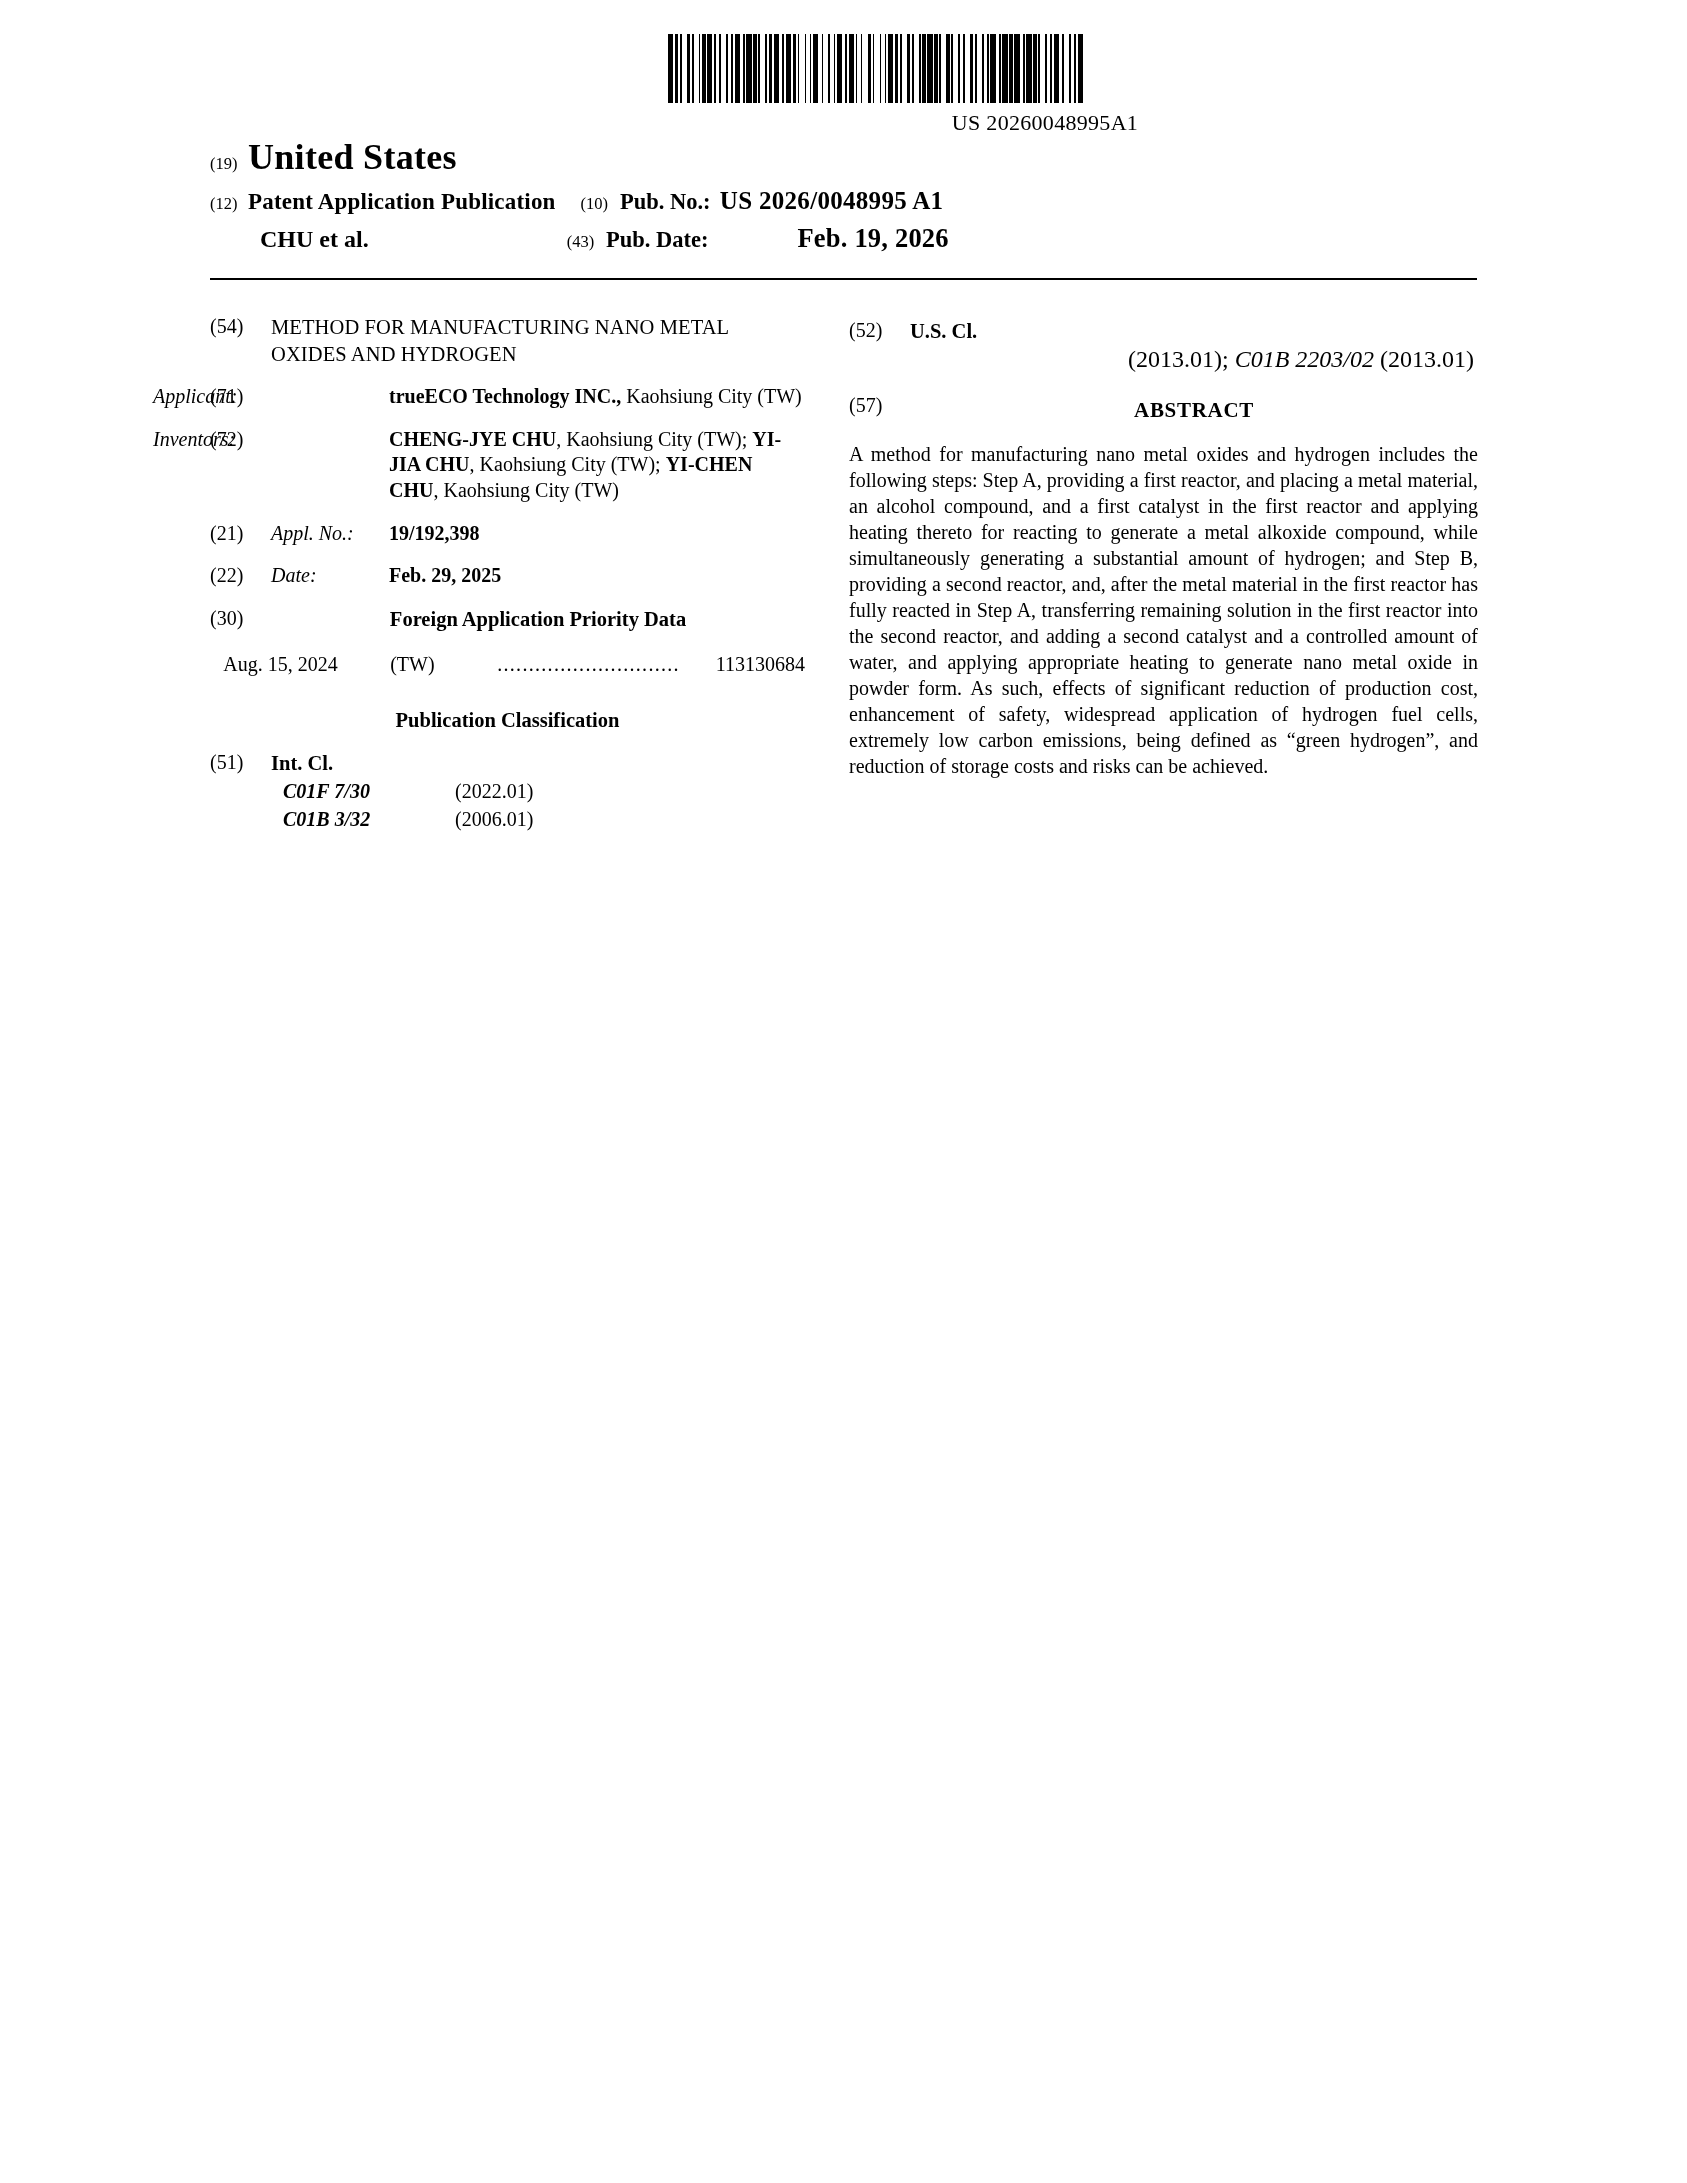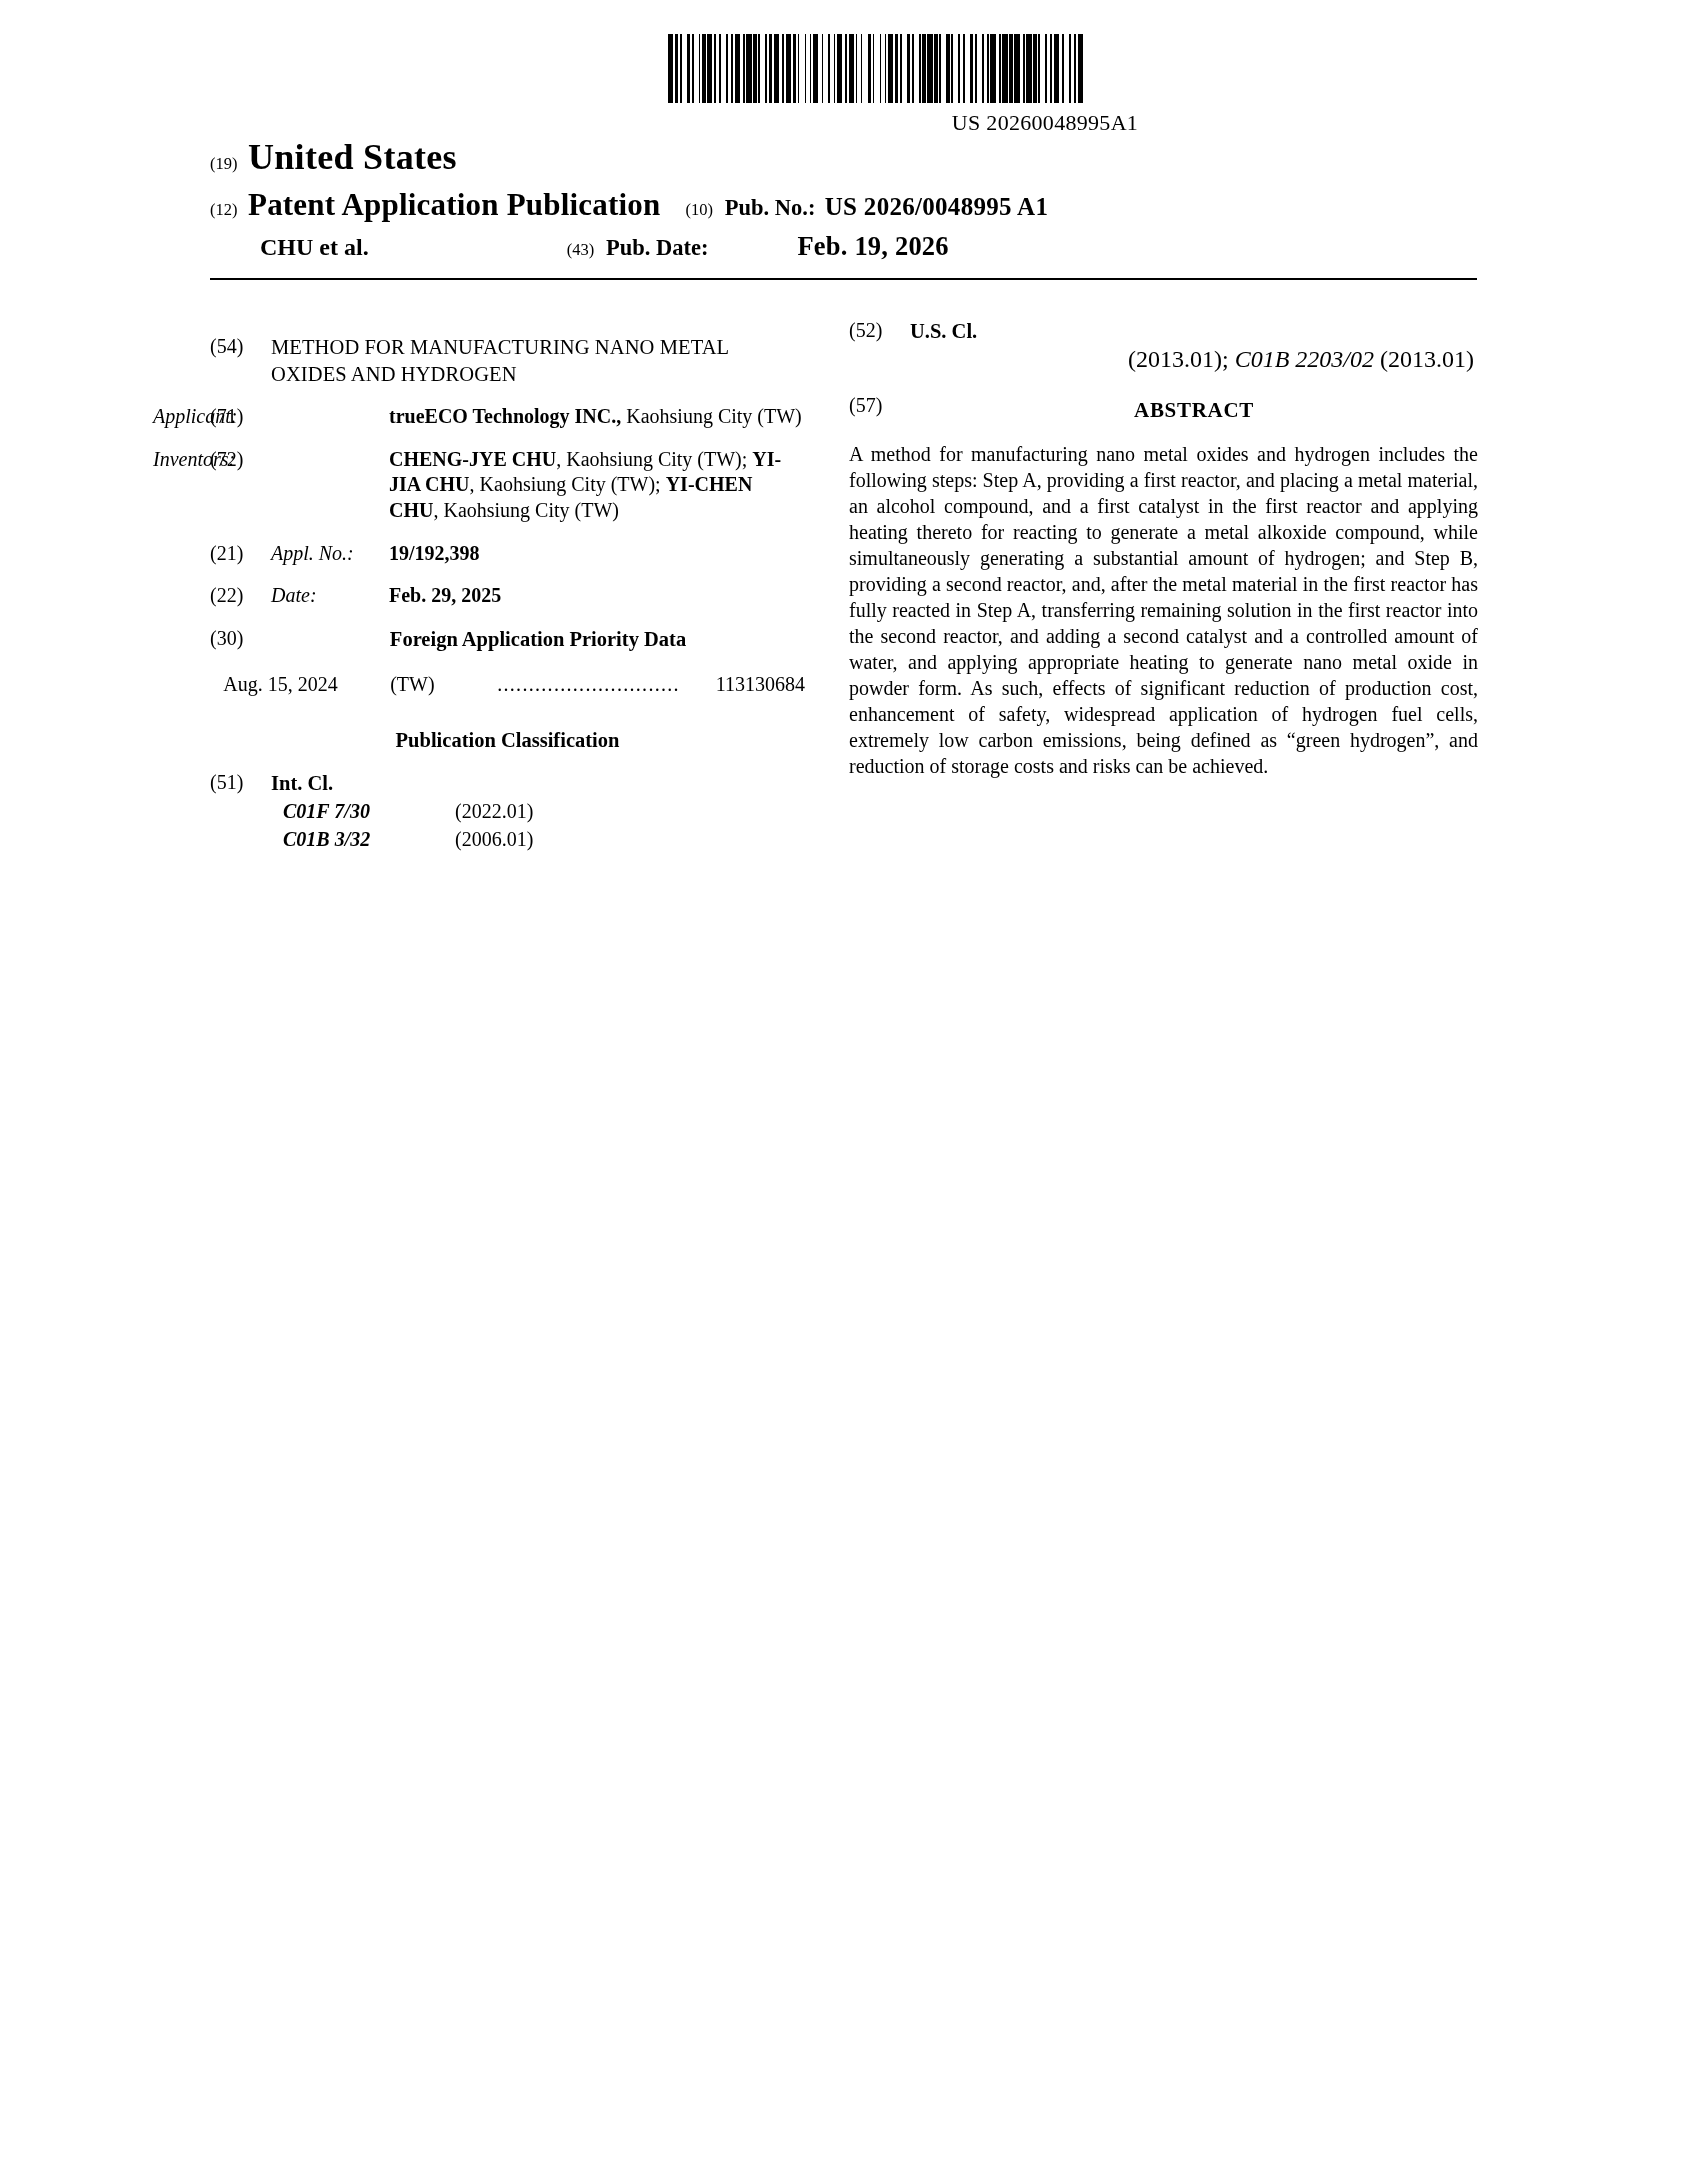--- a/index.html
+++ b/index.html
@@ -72,21 +72,21 @@
     font-size: 36px;
     font-weight: bold;
     letter-spacing: 0.3px;
   }
   .pap-row {
     display: flex;
     align-items: baseline;
     margin-top: 9.3px;
   }
   .pap-title {
-    font-size: 31px;
+    font-size: 23px;
     font-weight: bold;
     letter-spacing: 0.2px;
   }
   .pub-no-block {
     margin-left: 25px;
     display: flex;
     align-items: baseline;
     font-size: 22.5px;
   }
   .pub-no-label {
@@ -133,21 +133,21 @@
     top: 278px;
     width: 1267px;
     height: 2px;
     background: #000;
   }
 
   
   .col-left {
     position: absolute;
     left: 210px;
-    top: 334px;
+    top: 314px;
     width: 595px;
     font-size: 20px;
     line-height: 1.28;
   }
   .col-right {
     position: absolute;
     left: 849px;
     top: 318px;
     width: 629px;
     font-size: 20px;

